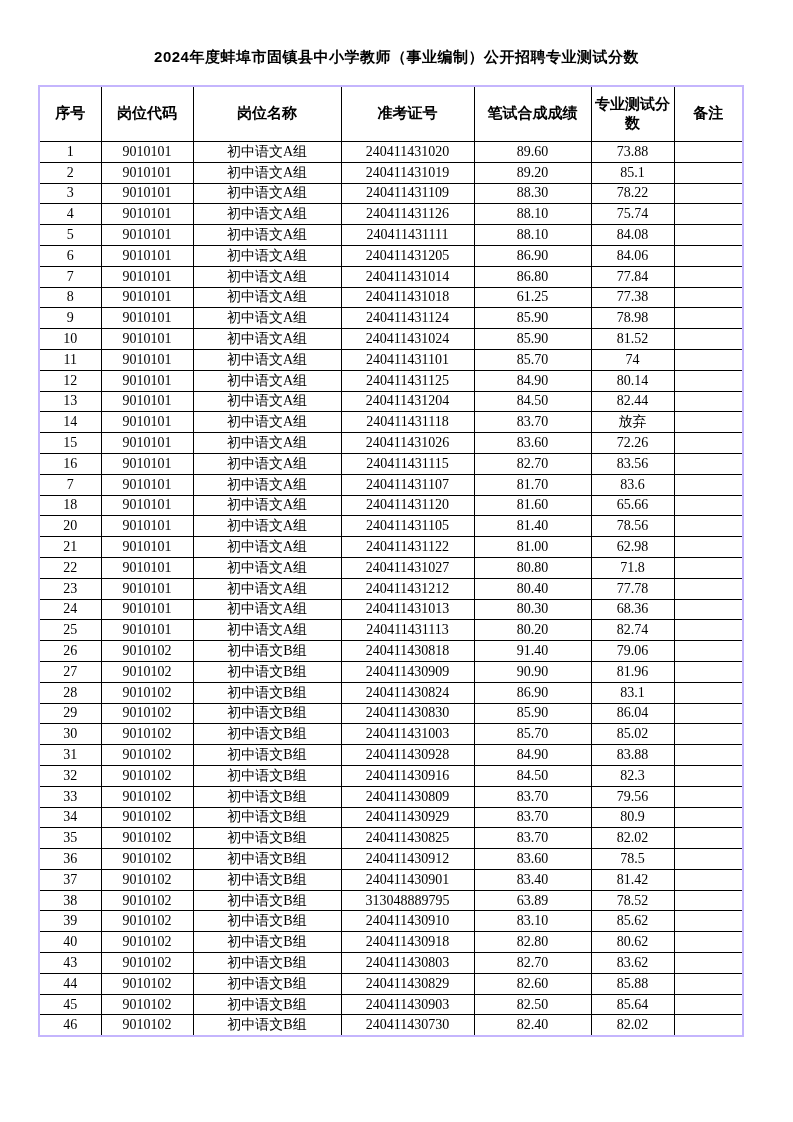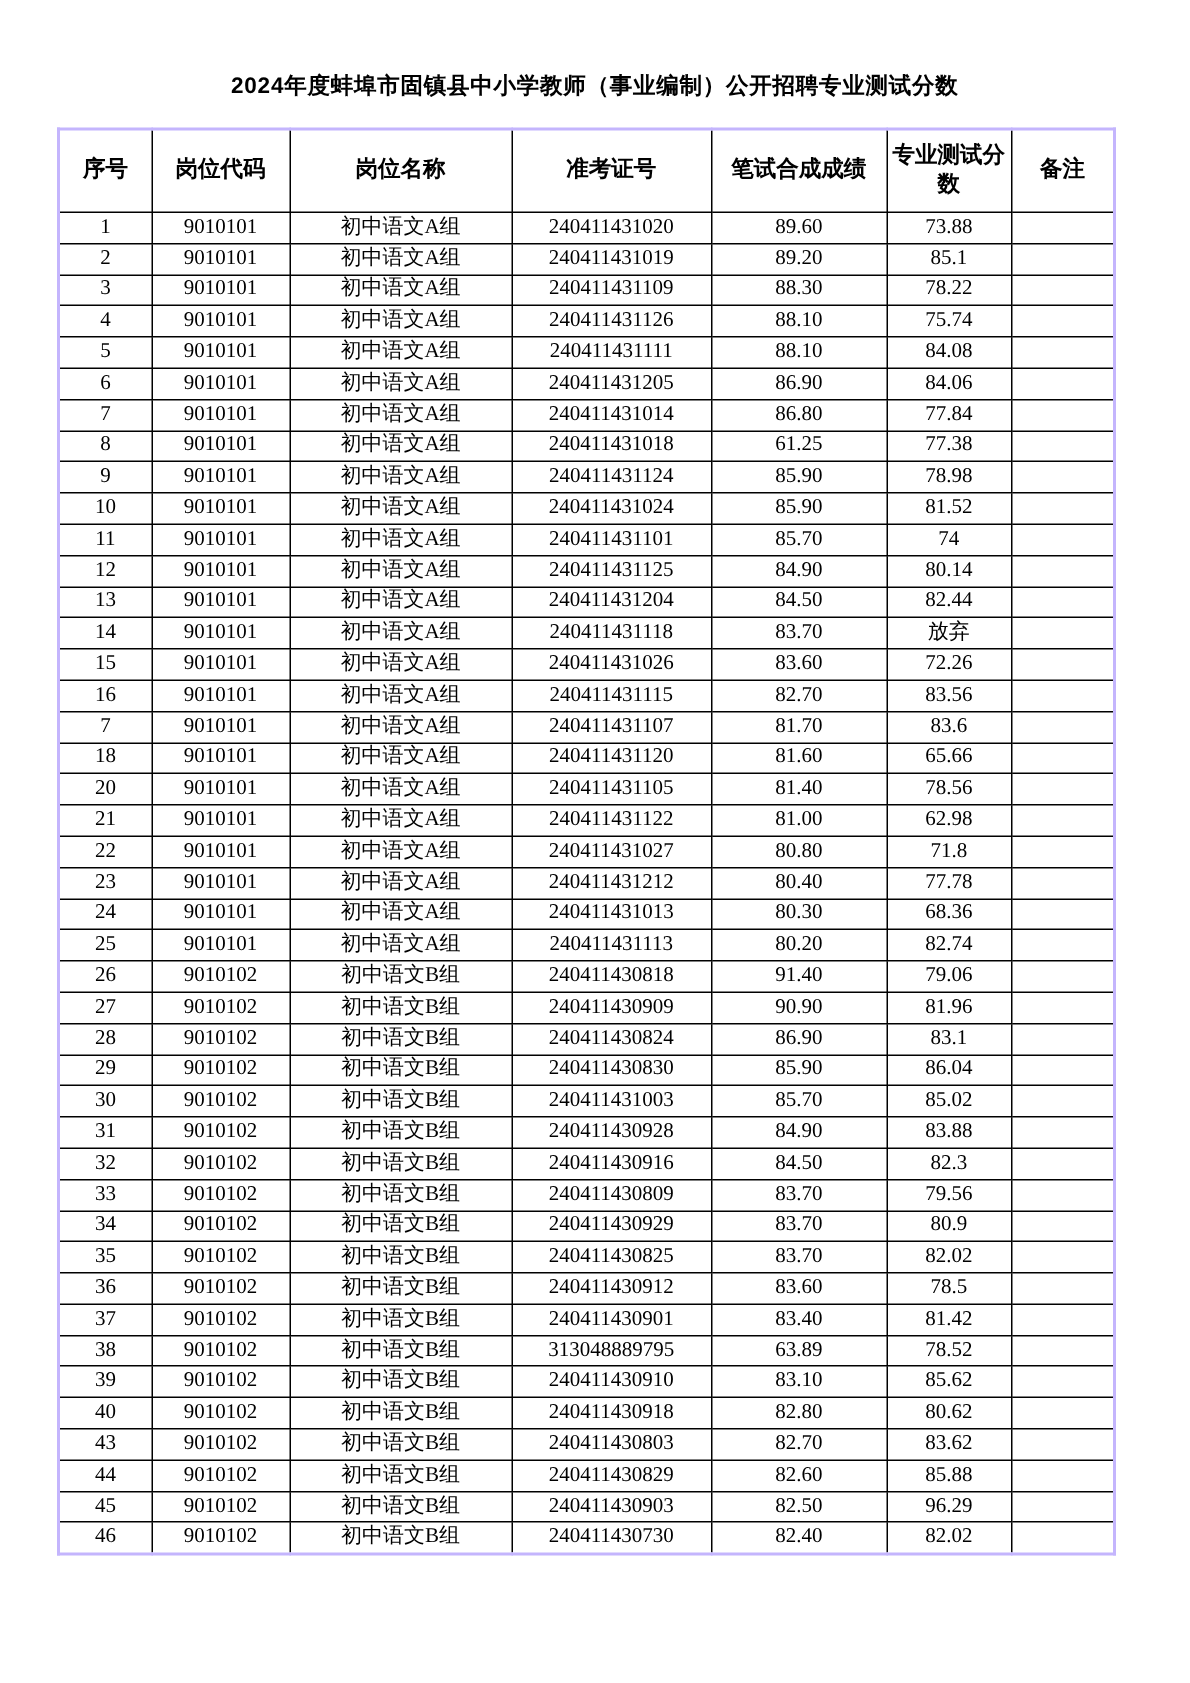--- a/index.html
+++ b/index.html
@@ -463,21 +463,21 @@
           <td>82.60</td>
           <td>85.88</td>
           <td></td>
         </tr>
         <tr>
           <td>45</td>
           <td>9010102</td>
           <td>初中语文B组</td>
           <td>240411430903</td>
           <td>82.50</td>
-          <td>96.29</td>
+          <td>85.64</td>
           <td></td>
         </tr>
         <tr>
           <td>46</td>
           <td>9010102</td>
           <td>初中语文B组</td>
           <td>240411430730</td>
           <td>82.40</td>
           <td>82.02</td>
           <td></td>

